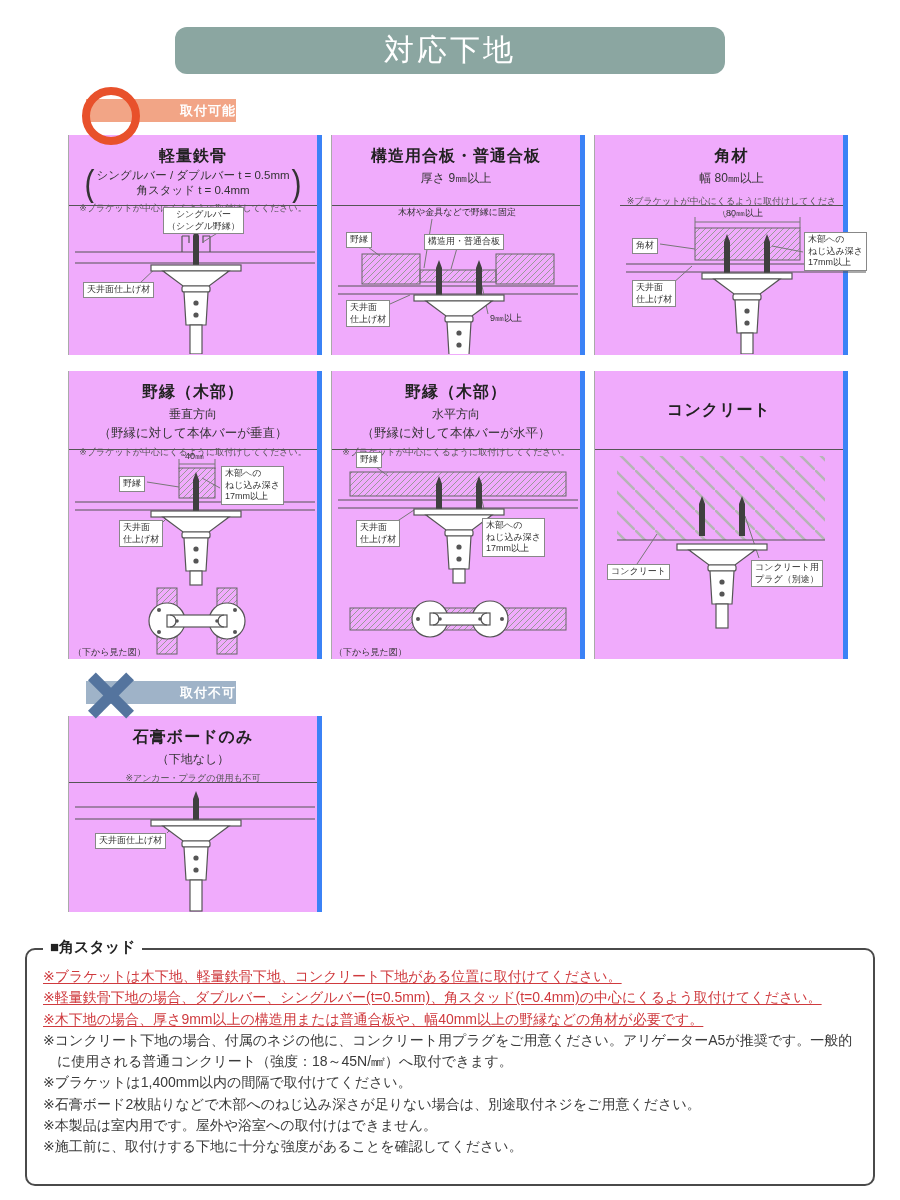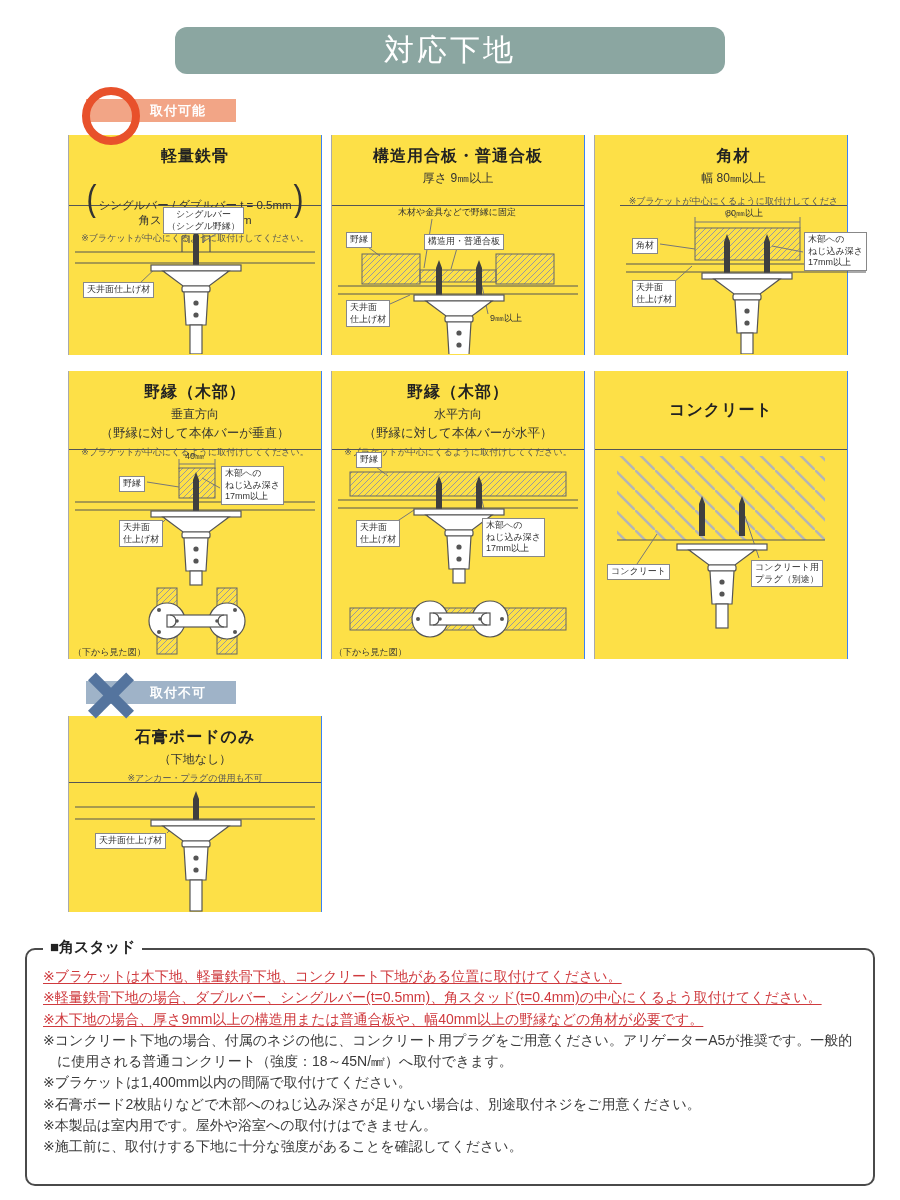--- a/index.html
+++ b/index.html
@@ -5,41 +5,41 @@
   html,body{margin:0;padding:0;}
   body{
     width:900px;height:1200px;position:relative;background:#fff;overflow:hidden;
     font-family:"Liberation Sans","DejaVu Sans",sans-serif;color:#333;
   }
   
   .banner{position:absolute;left:175px;top:27px;width:550px;height:47px;border-radius:12px;
     background:#8ba6a1;display:flex;align-items:center;justify-content:center;}
   .banner span{color:#fff;font-size:30px;letter-spacing:3px;}
   
-  .badge{position:absolute;width:150px;height:23px;display:flex;align-items:center;justify-content:center;}
+  .badge{position:absolute;width:150px;height:23px;display:flex;align-items:center;justify-content:flex-end;}
   .badge span{color:#fff;font-size:13px;font-weight:bold;letter-spacing:1px;padding-left:34px;}
   .badge-ok{left:86px;top:99px;background:#f2a586;}
   .badge-ng{left:86px;top:681px;background:#9fb3c8;}
   .ok-ring{position:absolute;left:82px;top:87px;width:58px;height:58px;border:8px solid #e8512b;
     border-radius:50%;box-sizing:border-box;z-index:3;}
   .ng-x{position:absolute;left:84px;top:668px;width:54px;height:54px;z-index:3;}
   .ng-x i{position:absolute;left:0;top:22px;width:54px;height:11px;background:#54749e;display:block;}
   .ng-x i:nth-child(1){transform:rotate(45deg);}
   .ng-x i:nth-child(2){transform:rotate(-45deg);}
   
-  .panel{position:absolute;width:254px;border-left:1px solid #aaa;border-right:1px solid #3b82f6;
-    box-sizing:border-box;background:#fde047;}
+  .panel{position:absolute;width:254px;border-left:1px solid #aaa;border-right:5px solid #3b82f6;
+    box-sizing:border-box;background:#f0abfc;}
   .phead{text-align:center;padding-top:11px;box-sizing:border-box;}
   .ptitle{font-size:16px;font-weight:bold;color:#222;letter-spacing:1px;}
   .psub{font-size:12px;margin-top:3px;color:#333;}
   .psub2{font-size:12.5px;margin-top:2px;color:#333;}
   .pnote{font-size:9px;margin-top:4px;color:#555;}
   .pparen{display:flex;align-items:center;justify-content:center;margin-top:1px;}
   .pparen .bp{font-size:30px;font-weight:300;color:#333;line-height:1;transform:scaleY(1.25);}
-  .pparen .mid{font-size:11.5px;line-height:1.3;padding:0 2px;color:#333;margin-top:30px;}
+  .pparen .mid{font-size:11.5px;line-height:1.3;padding:0 2px;color:#333;}
   .psep{border-bottom:1px solid #555;}
   .pdiag{position:relative;}
   .pdiag svg{position:absolute;left:0;top:0;}
   .dlabel{position:absolute;border:1px solid #888;background:#fff;font-size:9px;line-height:1.3;
     padding:1px 3px;color:#333;white-space:nowrap;z-index:2;}
   .dtext{position:absolute;font-size:9px;color:#333;white-space:nowrap;z-index:2;}
   .dcaption{position:absolute;font-size:9px;color:#333;z-index:2;}
   
   .notes-box{position:absolute;left:25px;top:948px;width:850px;height:238px;border:2px solid #4a4a4a;
     border-radius:10px;box-sizing:border-box;background:#fff;}

